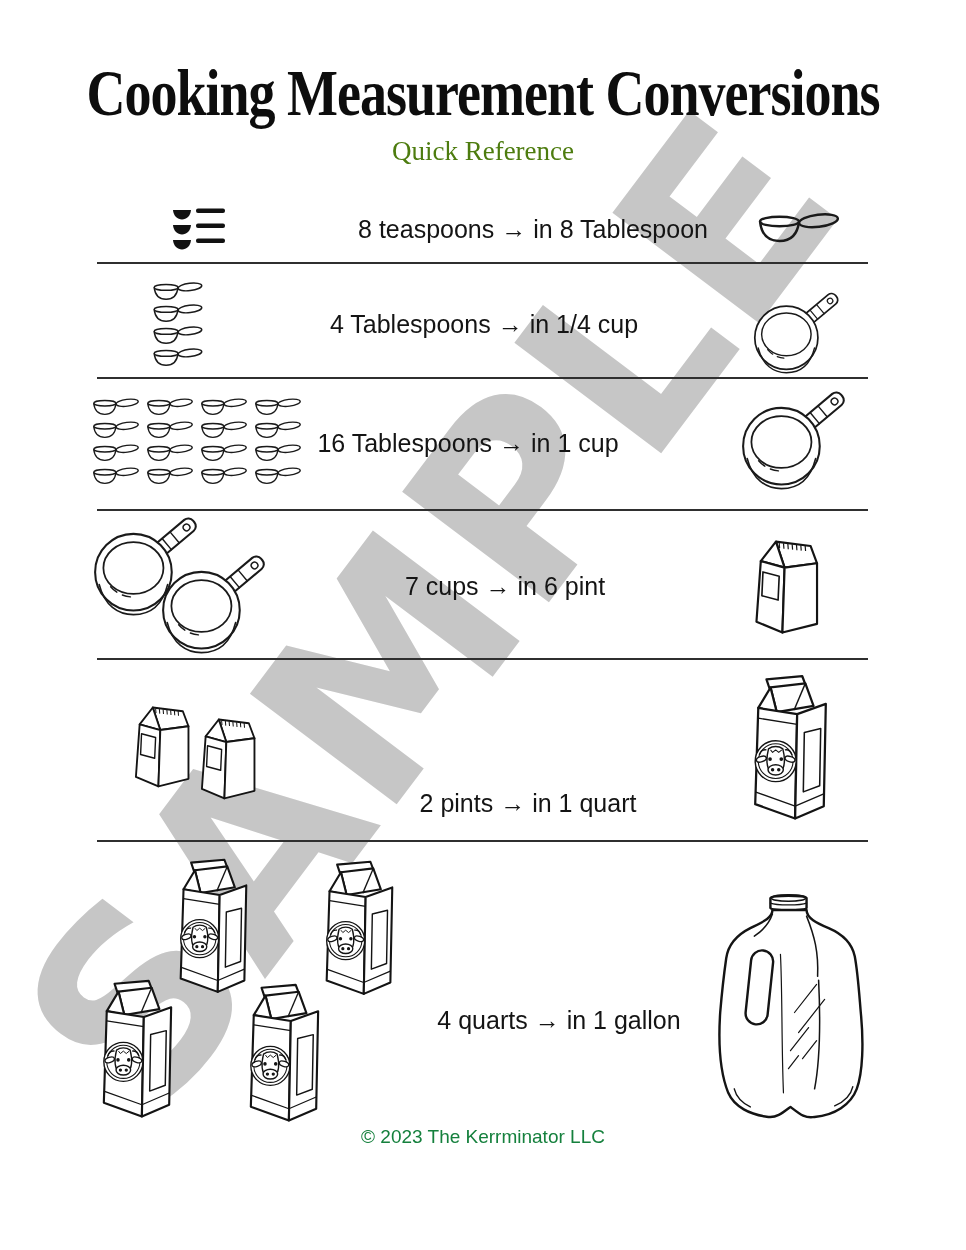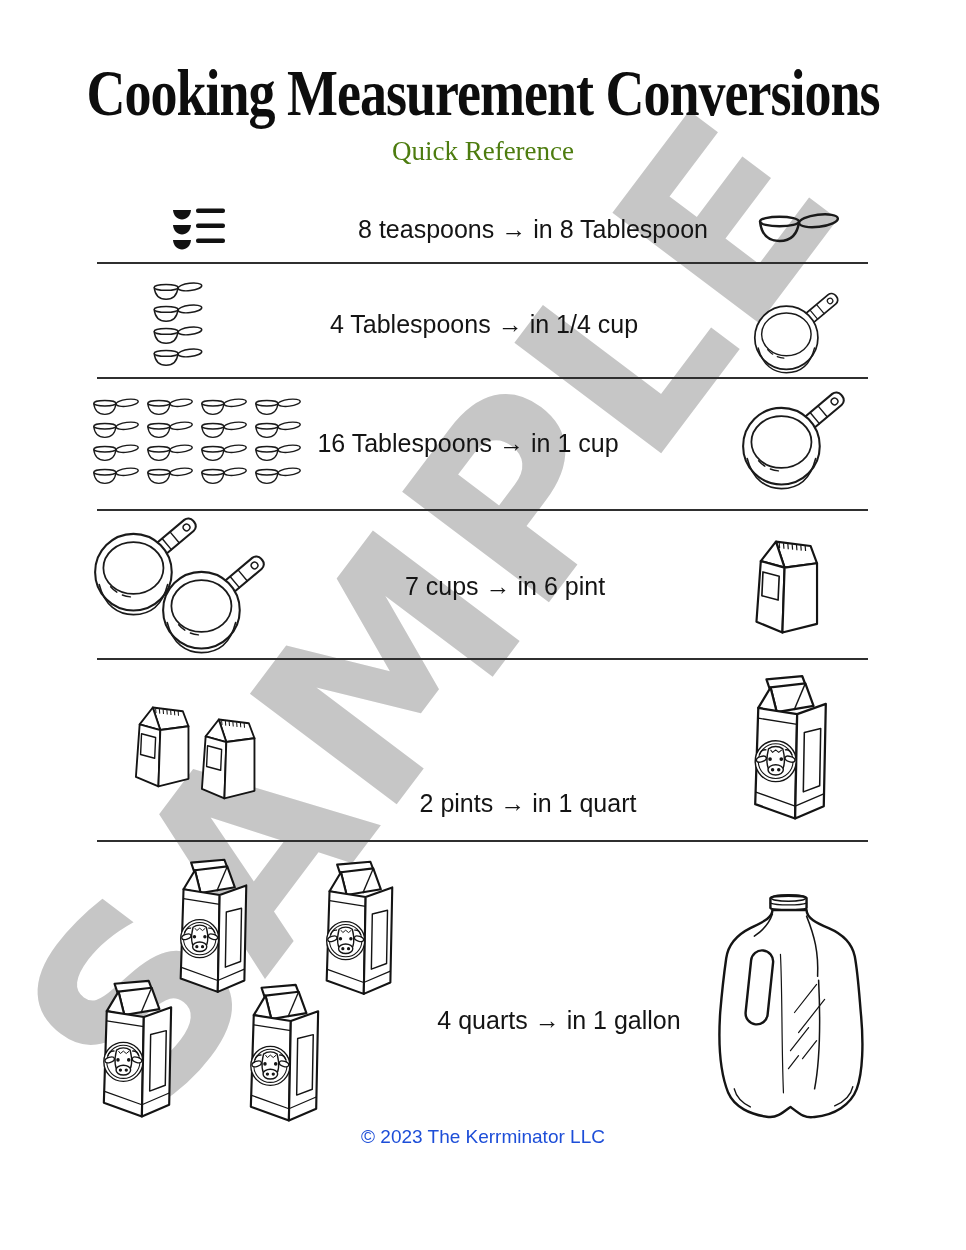--- a/index.html
+++ b/index.html
@@ -13,21 +13,21 @@
      user-select:none;}
   .title{left:0;right:0;top:60px;text-align:center;
      font-family:"Liberation Serif","DejaVu Serif",serif;font-weight:700;
      font-size:54px;line-height:1;letter-spacing:-1px;
      transform:scaleY(1.22);transform-origin:50% 0;color:#0d0d0d;}
   .subtitle{left:0;right:0;top:136px;text-align:center;font-size:27px;color:#4d7c0f;font-family:Liberation Serif, serif;}
   .divider{left:97px;width:771px;height:2px;background:#2f2f2f;}
   .rowtext{transform:translate(-50%,-50%);white-space:nowrap;font-size:25px;color:#141414;}
   .rowtext .arrow{margin:0 7px;}
   .icon{position:absolute;z-index:2;}
-  .footer{left:0;right:0;top:1126px;text-align:center;font-size:19px;color:#1d4ed8;}
+  .footer{left:0;right:0;top:1126px;text-align:center;font-size:19px;color:#15803d;}
 </style>
 </head>
 <body>
 
 <svg width="0" height="0" style="position:absolute" aria-hidden="true">
   <defs>
 
     <symbol id="sym-tspoon-trio" viewBox="0 0 56 46">
       <g fill="#111">
         <path d="M2,5 C2.5,11 6.5,14.5 11,14.5 C15.5,14.5 19.5,11 20,5 Z"></path>

